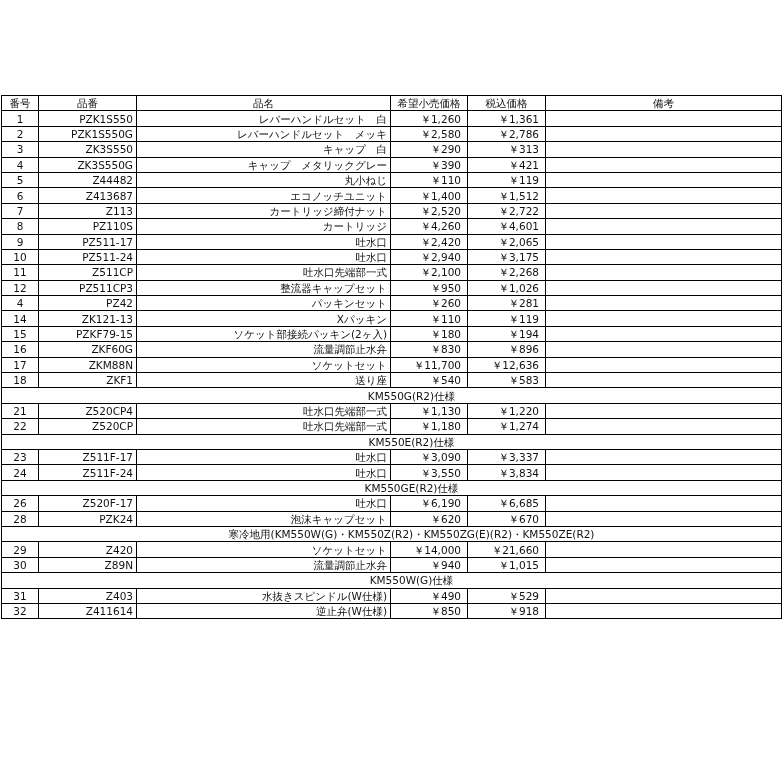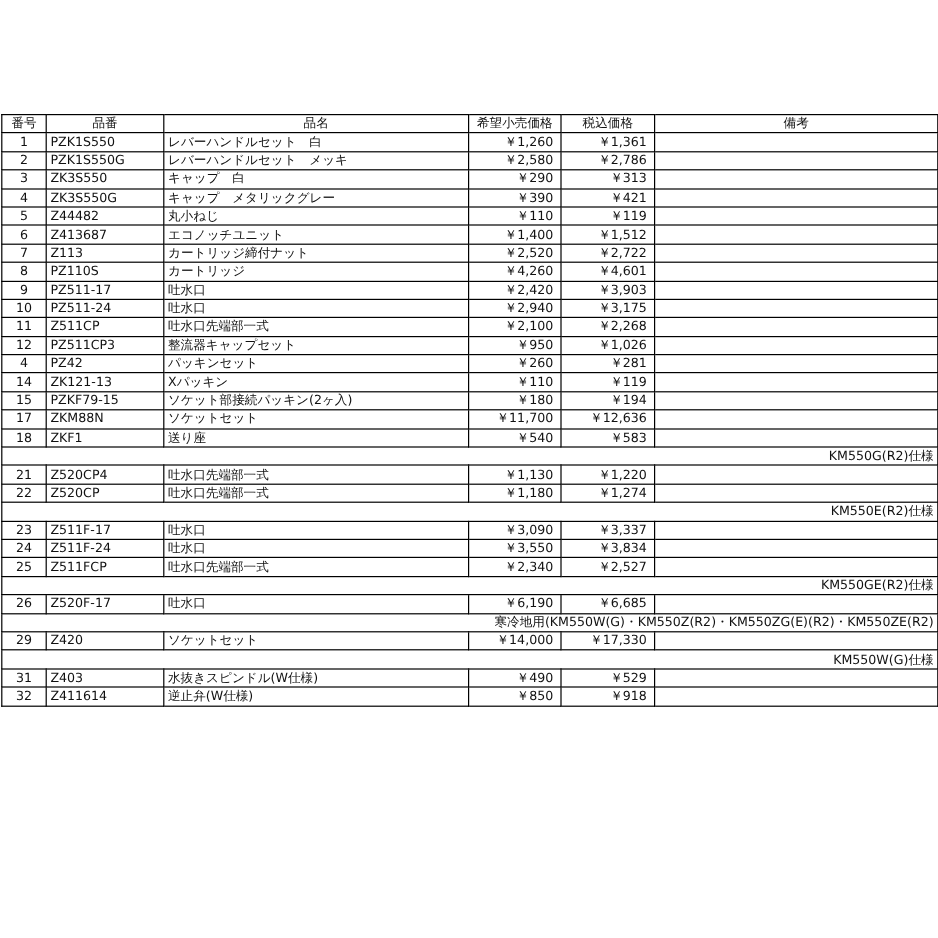--- a/index.html
+++ b/index.html
@@ -4,26 +4,26 @@
 <style>
   html, body { margin:0; padding:0; background:#ffffff; }
   body { width:782px; height:782px; position:relative; overflow:hidden;
          font-family:"DejaVu Sans", "Liberation Sans", sans-serif; color:#111; }
   #sheet { position:absolute; left:1px; top:95px; width:780px; }
   table { border-collapse:collapse; width:780px; table-layout:fixed; }
   td, th { border:1px solid #000; height:14.4px; padding:0 3px; font-size:10.5px;
            line-height:14px; white-space:nowrap; overflow:hidden; font-weight:normal; }
   th { text-align:center; }
   td.no { text-align:center; }
-  td.code { text-align:left; }
-  td.name { text-align:left; }
+  td.code { text-align:right; }
+  td.name { text-align:right; }
   td.price { text-align:right; padding-right:6px; }
   td.note { }
   tr.section td { border-left:1px solid #000; border-right:1px solid #000; }
-  tr.section td.sec { padding-left:43px; text-align:right; }
+  tr.section td.sec { padding-left:43px; text-align:center; }
 </style>
 </head>
 <body>
 
 <div id="sheet">
   <table>
     <colgroup>
       <col style="width:37px">
       <col style="width:98px">
       <col style="width:254px">
@@ -104,21 +104,21 @@
           <td class="name">カートリッジ</td>
           <td class="price">￥4,260</td>
           <td class="price">￥4,601</td>
           <td class="note"></td>
         </tr>
         <tr>
           <td class="no">9</td>
           <td class="code">PZ511-17</td>
           <td class="name">吐水口</td>
           <td class="price">￥2,420</td>
-          <td class="price">￥3,903</td>
+          <td class="price">￥2,065</td>
           <td class="note"></td>
         </tr>
         <tr>
           <td class="no">10</td>
           <td class="code">PZ511-24</td>
           <td class="name">吐水口</td>
           <td class="price">￥2,940</td>
           <td class="price">￥3,175</td>
           <td class="note"></td>
         </tr>
@@ -156,20 +156,28 @@
         </tr>
         <tr>
           <td class="no">15</td>
           <td class="code">PZKF79-15</td>
           <td class="name">ソケット部接続パッキン(2ヶ入)</td>
           <td class="price">￥180</td>
           <td class="price">￥194</td>
           <td class="note"></td>
         </tr>
         <tr>
+          <td class="no">16</td>
+          <td class="code">ZKF60G</td>
+          <td class="name">流量調節止水弁</td>
+          <td class="price">￥830</td>
+          <td class="price">￥896</td>
+          <td class="note"></td>
+        </tr>
+        <tr>
           <td class="no">17</td>
           <td class="code">ZKM88N</td>
           <td class="name">ソケットセット</td>
           <td class="price">￥11,700</td>
           <td class="price">￥12,636</td>
           <td class="note"></td>
         </tr>
         <tr>
           <td class="no">18</td>
           <td class="code">ZKF1</td>
@@ -209,48 +217,56 @@
           <td class="note"></td>
         </tr>
         <tr>
           <td class="no">24</td>
           <td class="code">Z511F-24</td>
           <td class="name">吐水口</td>
           <td class="price">￥3,550</td>
           <td class="price">￥3,834</td>
           <td class="note"></td>
         </tr>
-        <tr>
-          <td class="no">25</td>
-          <td class="code">Z511FCP</td>
-          <td class="name">吐水口先端部一式</td>
-          <td class="price">￥2,340</td>
-          <td class="price">￥2,527</td>
-          <td class="note"></td>
-        </tr>
         <tr class="section">
           <td colspan="6" class="sec">KM550GE(R2)仕様</td>
         </tr>
         <tr>
           <td class="no">26</td>
           <td class="code">Z520F-17</td>
           <td class="name">吐水口</td>
           <td class="price">￥6,190</td>
           <td class="price">￥6,685</td>
+          <td class="note"></td>
+        </tr>
+        <tr>
+          <td class="no">28</td>
+          <td class="code">PZK24</td>
+          <td class="name">泡沫キャップセット</td>
+          <td class="price">￥620</td>
+          <td class="price">￥670</td>
           <td class="note"></td>
         </tr>
         <tr class="section">
           <td colspan="6" class="sec">寒冷地用(KM550W(G)・KM550Z(R2)・KM550ZG(E)(R2)・KM550ZE(R2)</td>
         </tr>
         <tr>
           <td class="no">29</td>
           <td class="code">Z420</td>
           <td class="name">ソケットセット</td>
           <td class="price">￥14,000</td>
-          <td class="price">￥17,330</td>
+          <td class="price">￥21,660</td>
+          <td class="note"></td>
+        </tr>
+        <tr>
+          <td class="no">30</td>
+          <td class="code">Z89N</td>
+          <td class="name">流量調節止水弁</td>
+          <td class="price">￥940</td>
+          <td class="price">￥1,015</td>
           <td class="note"></td>
         </tr>
         <tr class="section">
           <td colspan="6" class="sec">KM550W(G)仕様</td>
         </tr>
         <tr>
           <td class="no">31</td>
           <td class="code">Z403</td>
           <td class="name">水抜きスピンドル(W仕様)</td>
           <td class="price">￥490</td>

